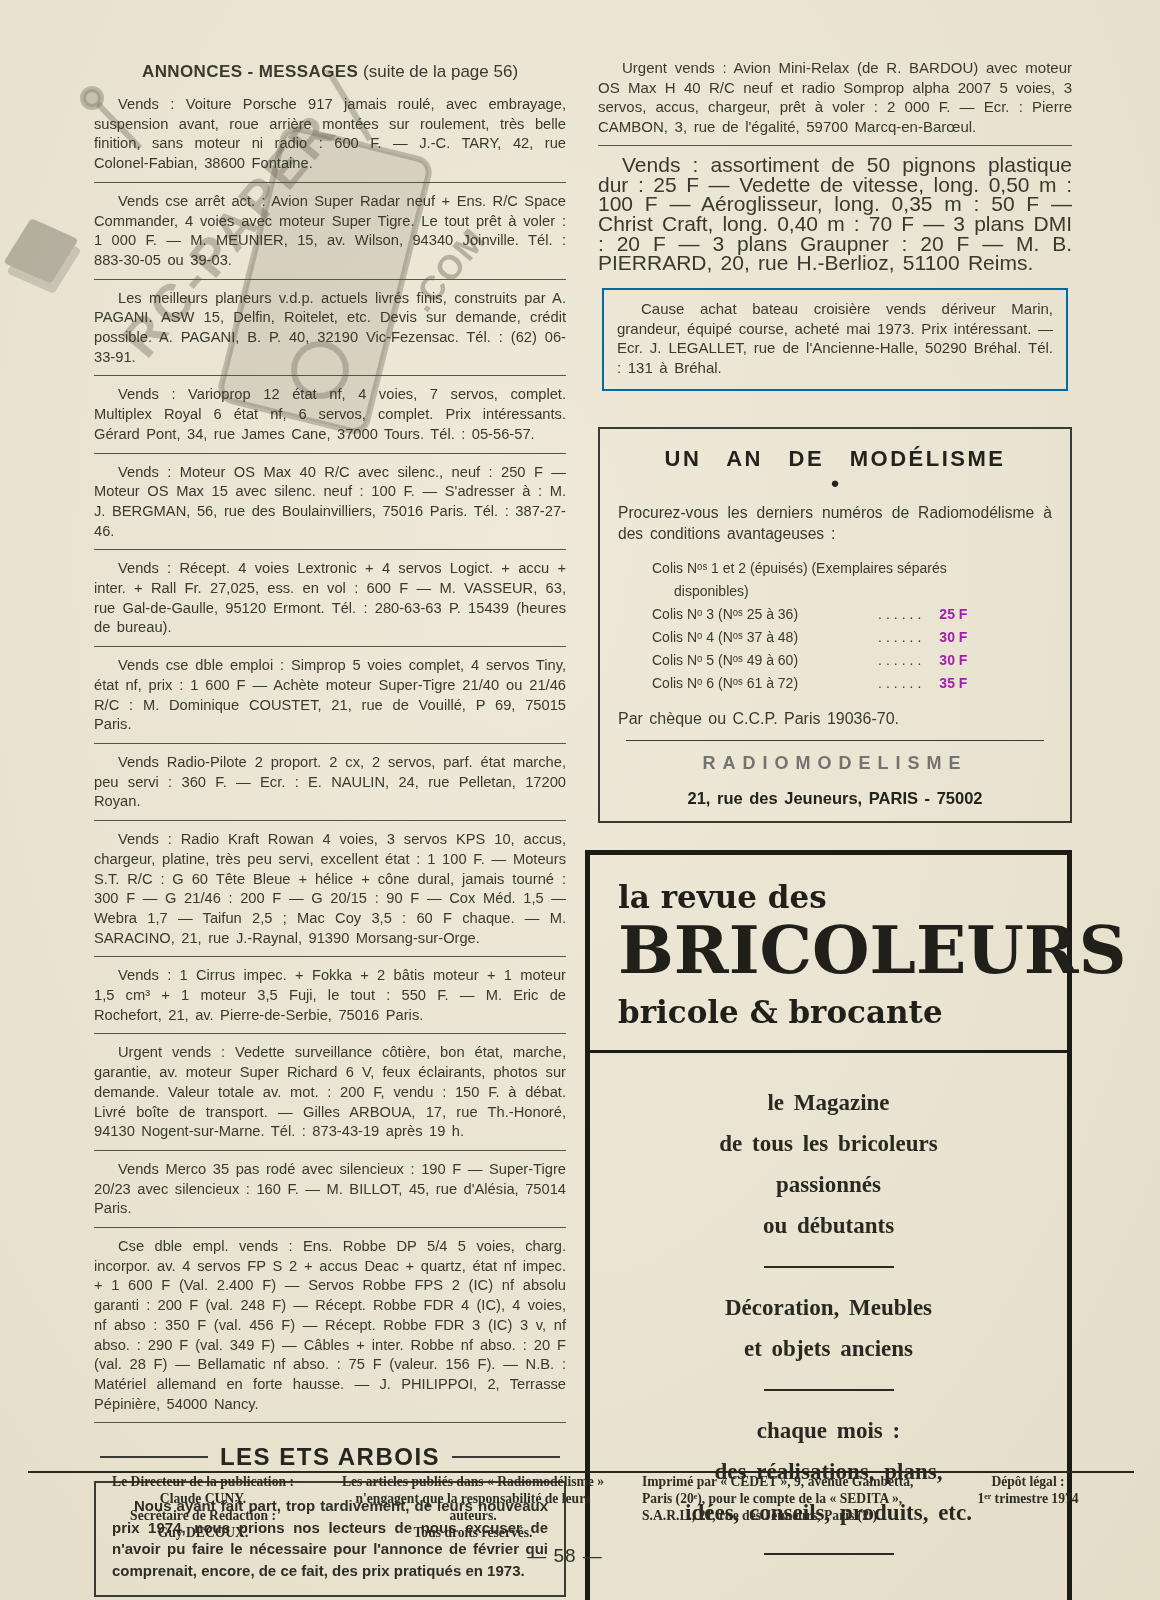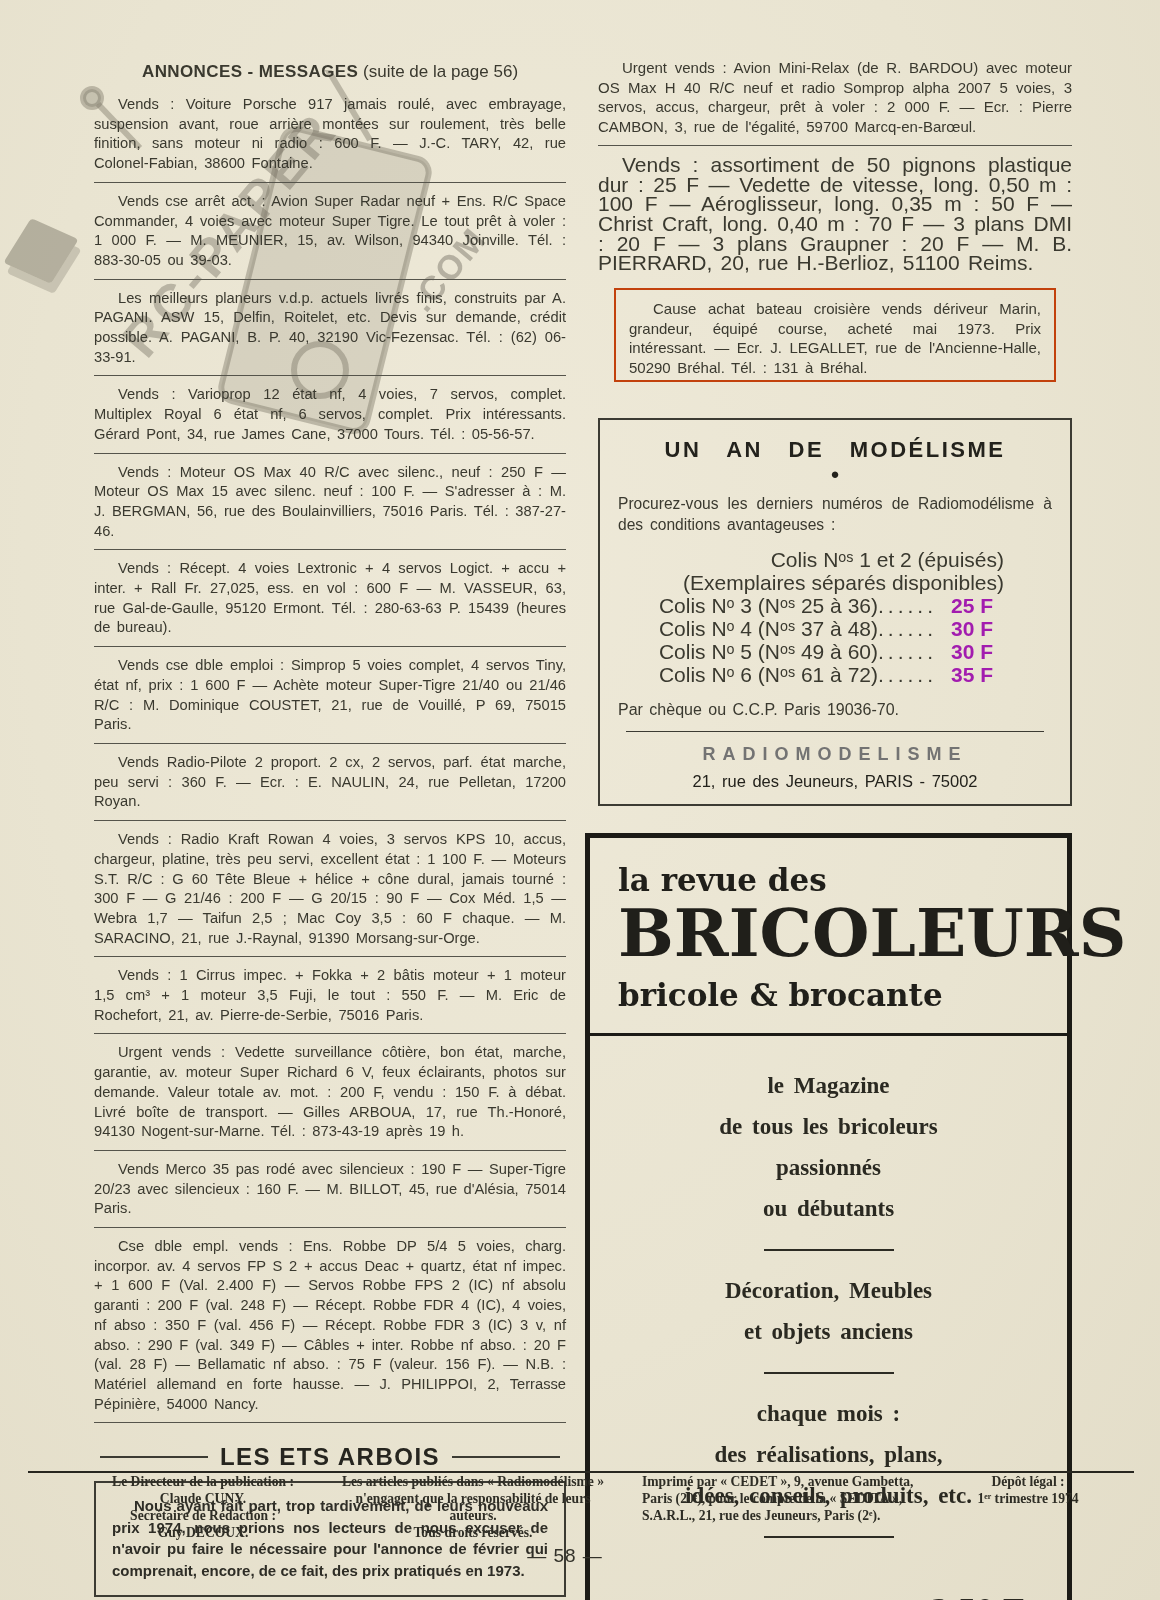--- a/index.html
+++ b/index.html
@@ -30,36 +30,36 @@
   .ads-header{text-align:center;font-size:17px;margin:0 0 13px;white-space:nowrap;}
   .ads-header .t{font-weight:bold;letter-spacing:.4px;}
   .ad{font-size:14.7px;line-height:19.7px;text-align:justify;text-indent:24px;word-spacing:2.4px;margin:0;}
   .sep{border:0;border-top:1.6px solid #55544b;margin:8px 0 9px;}
   
   .arbois-title-row{display:flex;align-items:center;gap:12px;margin:20px 6px 10px;}
   .arbois-line{flex:1;border-top:2.2px solid #3c3b33;}
   .arbois-title{font-weight:bold;font-size:24px;letter-spacing:1.5px;color:#26251f;white-space:nowrap;}
   .arbois-box{border:2.5px solid #3c3b33;padding:12px 16px 14px;font-weight:bold;font-size:15px;line-height:21.5px;text-align:justify;text-indent:22px;color:#2e2d26;}
   
-  .boxed-ad{border:2px solid #c2410c;padding:9px 13px 2px;margin:15px 16px 36px;}
+  .boxed-ad{border:2px solid #0369a1;padding:9px 13px 11px;margin:15px 4px 36px;}
   .boxed-ad .ad{font-size:15px;}
   .sub-box{border:2.5px solid #3c3b33;padding:17px 18px 13px;margin-bottom:27px;}
   .sub-title{text-align:center;font-weight:800;font-size:22px;letter-spacing:2.5px;word-spacing:17px;color:#23221c;white-space:nowrap;}
   .sub-bullet{text-align:center;font-size:15px;line-height:14px;margin:4px 0 12px;color:#23221c;}
   .sub-intro{font-size:15.6px;line-height:21.5px;text-align:justify;word-spacing:2.5px;margin:0 0 12px;}
-  .colis{margin-left:34px;font-size:21px;line-height:23px;text-align:right;}
+  .colis{margin-left:34px;font-size:14px;line-height:23px;}
   .colis-first{padding-left:22px;text-indent:-22px;width:330px;}
   .colis-row{display:flex;align-items:baseline;white-space:nowrap;}
   .colis-label{width:226px;flex:none;}
   .colis-dots{flex:none;letter-spacing:4px;margin-right:14px;}
   .colis-price{font-weight:bold;color:#a21caf;}
   .sub-payment{font-size:16px;margin:15px 0 12px;word-spacing:2px;}
   .sub-sep{border:0;border-top:1.6px solid #3c3b33;margin:10px 8px 12px;}
   .sub-brand{text-align:center;font-weight:bold;font-size:18px;letter-spacing:7px;color:#737373;white-space:nowrap;}
-  .sub-addr{text-align:center;font-weight:normal;font-size:16.5px;margin-top:7px;color:#23221c;word-spacing:2px;}
+  .sub-addr{text-align:center;font-weight:bold;font-size:16.5px;margin-top:15px;color:#23221c;word-spacing:2px;}
   
   .bric-box{border:5px solid #1c1b16;margin-left:-13px;width:487px;box-sizing:border-box;color:#201f1a;}
   .bric-head{padding:24px 18px 20px 28px;border-bottom:3px solid #1c1b16;font-family:"DejaVu Serif","Liberation Serif",serif;}
   .bric-revue{font-weight:bold;font-size:31px;letter-spacing:0;}
   .bric-title{font-weight:bold;font-size:66px;line-height:.95;letter-spacing:0;margin:4px 0 12px;white-space:nowrap;}
   .bric-sub{font-weight:bold;font-size:31px;}
   .bric-body{font-family:"Liberation Serif","DejaVu Serif",serif;font-weight:bold;text-align:center;padding:22px 28px 26px;color:#2a2921;}
   .bl{font-size:23px;margin:15px 0;word-spacing:4px;}
   .bric-rule{width:130px;border:0;border-top:2px solid #2c2b23;margin:27px auto;}
   .bric-price-row{display:flex;align-items:baseline;font-size:27px;margin:52px 14px 4px 42px;white-space:nowrap;}

